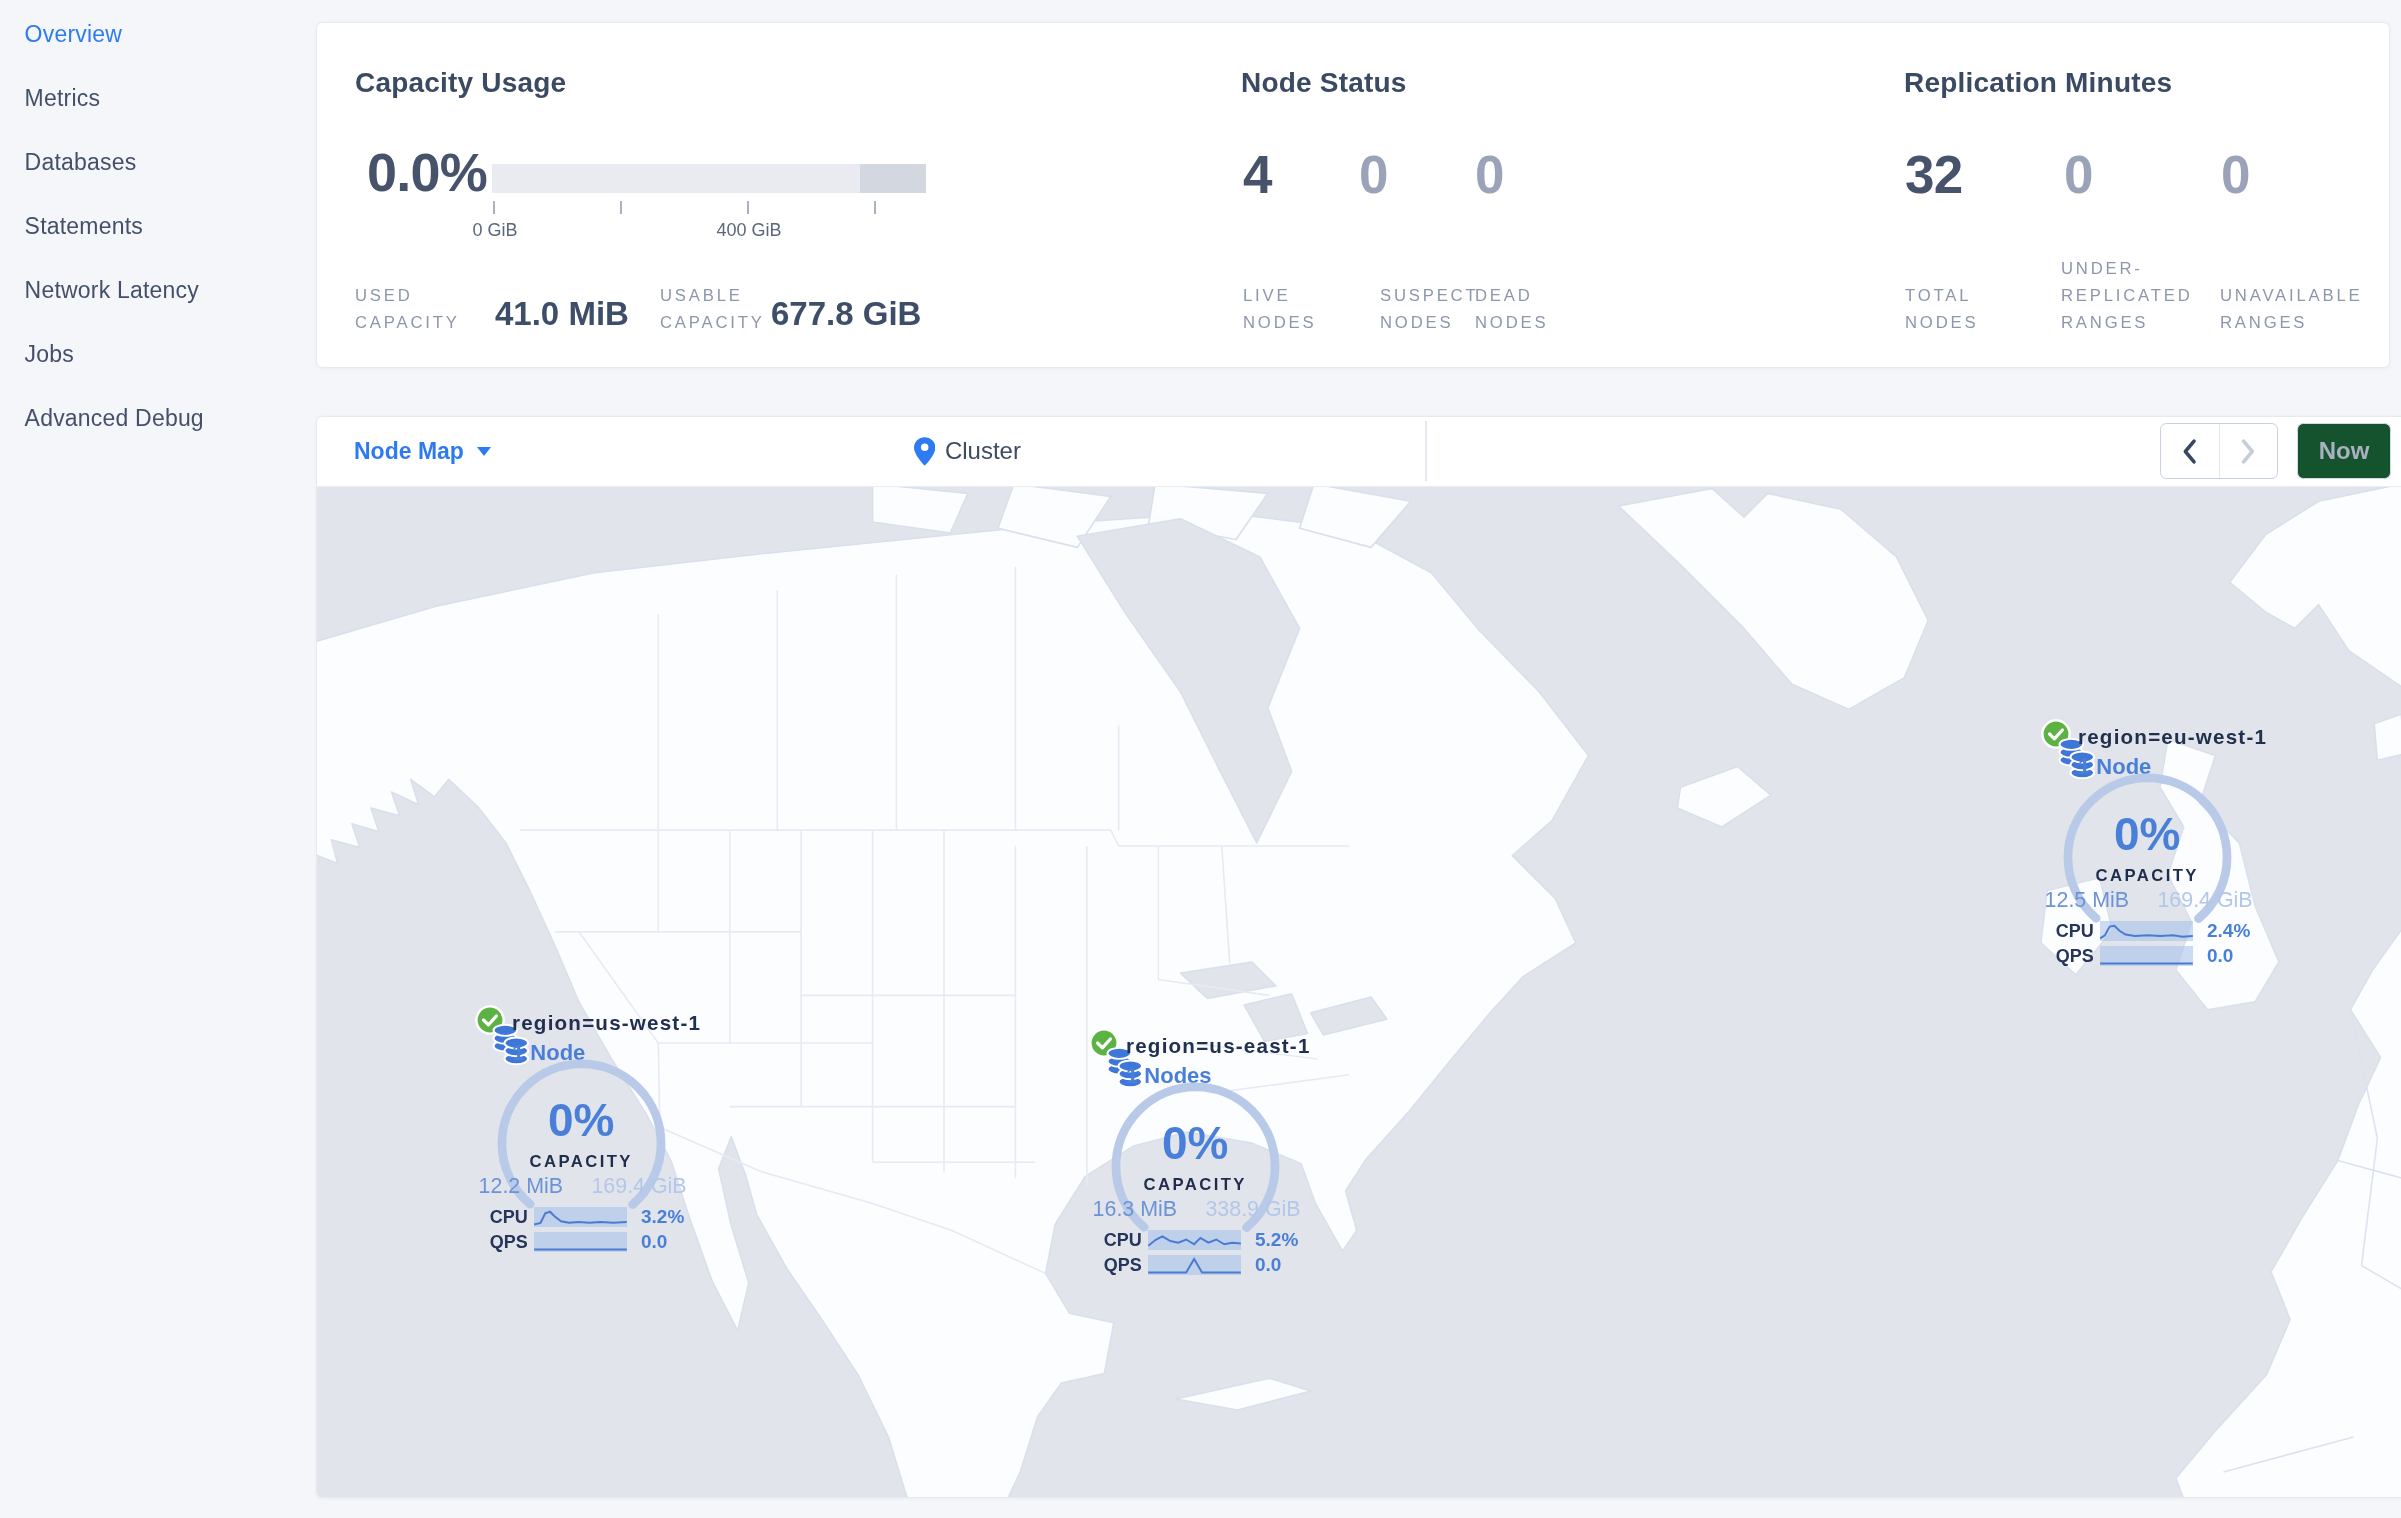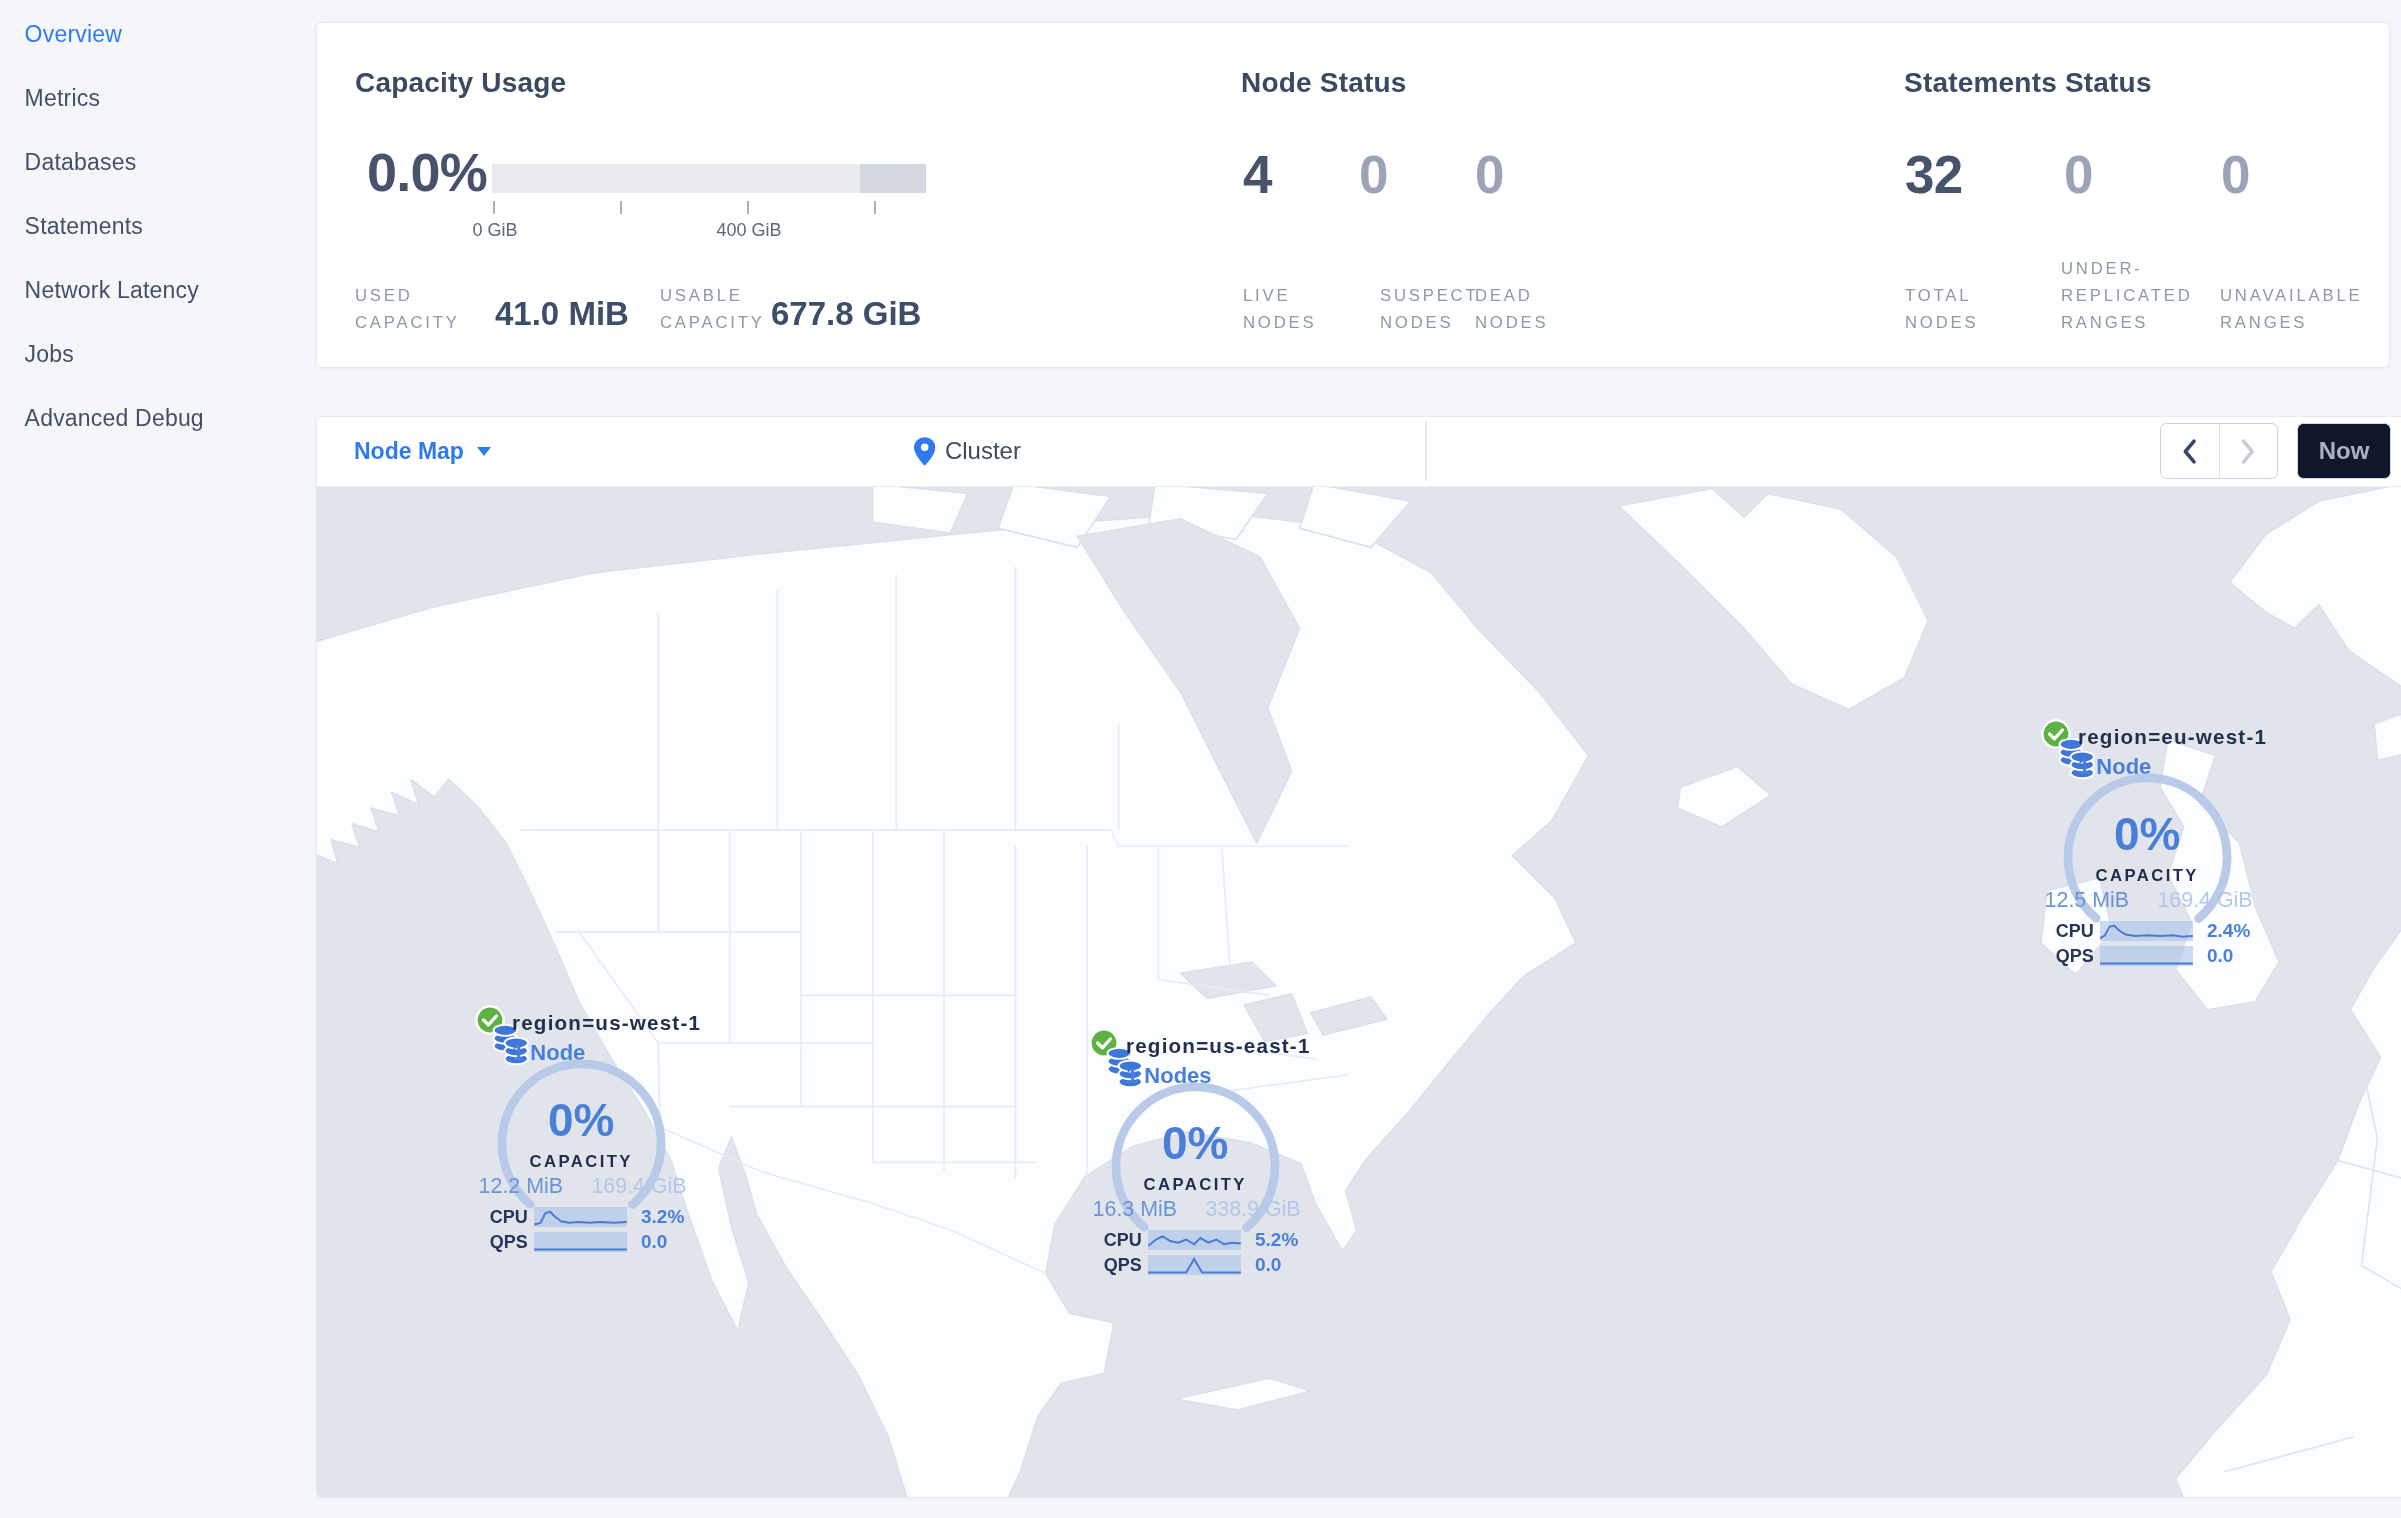--- a/index.html
+++ b/index.html
@@ -60,21 +60,21 @@
     justify-content:center; font-size:19px; font-weight:700; color:#42506a; }
   .time-label { margin-left:22px; font-size:24px; font-weight:700; color:#3a4760; }
   .chev-down { margin-left:auto; width:14.3px; height:14.3px; border-right:2.4px solid #8a94a6; border-bottom:2.4px solid #8a94a6;
     transform:rotate(45deg) translate(-3.2px,-3.2px); }
 
   .pager { position:absolute; left:1843px; top:6.4px; width:118px; height:56px; border:1.6px solid #c8d1e2;
     border-radius:6.4px; display:flex; background:#fff; }
   .pager .pg { flex:1; display:flex; align-items:center; justify-content:center; cursor:pointer; }
   .pager .pg + .pg { border-left:1.6px solid #e0e4ed; }
   .now-btn { position:absolute; left:1980px; top:6.4px; width:94px; height:56px; border:1.6px solid #d4dae5;
-    border-radius:6.4px; background:#0f172a; display:flex; align-items:center; justify-content:center;
+    border-radius:6.4px; background:#14532d; display:flex; align-items:center; justify-content:center;
     font-size:24px; font-weight:700; color:#a9b1c1; cursor:pointer; }
 
   
   .map { position:absolute; left:0; top:70px; width:2085px; height:1012px; background:#e1e5eb; }
   .map svg.geo { position:absolute; left:0; top:0; width:100%; height:100%; }
 
   .node-group { position:absolute; width:238px; height:254px; }
   .node-group .check { position:absolute; left:-3.2px; top:-4.8px; }
   .node-group .dbicon { position:absolute; left:11px; top:9.5px; }
   .node-group .ntitle { position:absolute; left:35px; top:1.6px; white-space:nowrap; }
@@ -132,21 +132,21 @@
   <span class="big-num" style="left:926px">4</span>
   <span class="big-num muted" style="left:1042px">0</span>
   <span class="big-num muted" style="left:1158px">0</span>
   <span class="stat-label" style="left:926px; top:259px">LIVE
 NODES</span>
   <span class="stat-label" style="left:1063px; top:259px">SUSPECT
 NODES</span>
   <span class="stat-label" style="left:1158px; top:259px">DEAD
 NODES</span>
 
-  <h2 class="panel-title" style="left:1587px">Statements Status</h2>
+  <h2 class="panel-title" style="left:1587px">Replication Minutes</h2>
   <span class="big-num" style="left:1588px">32</span>
   <span class="big-num muted" style="left:1747px">0</span>
   <span class="big-num muted" style="left:1904px">0</span>
   <span class="stat-label" style="left:1588px; top:259px">TOTAL
 NODES</span>
   <span class="stat-label" style="left:1744px; top:232px">UNDER-
 REPLICATED
 RANGES</span>
   <span class="stat-label" style="left:1903px; top:259px">UNAVAILABLE
 RANGES</span>

